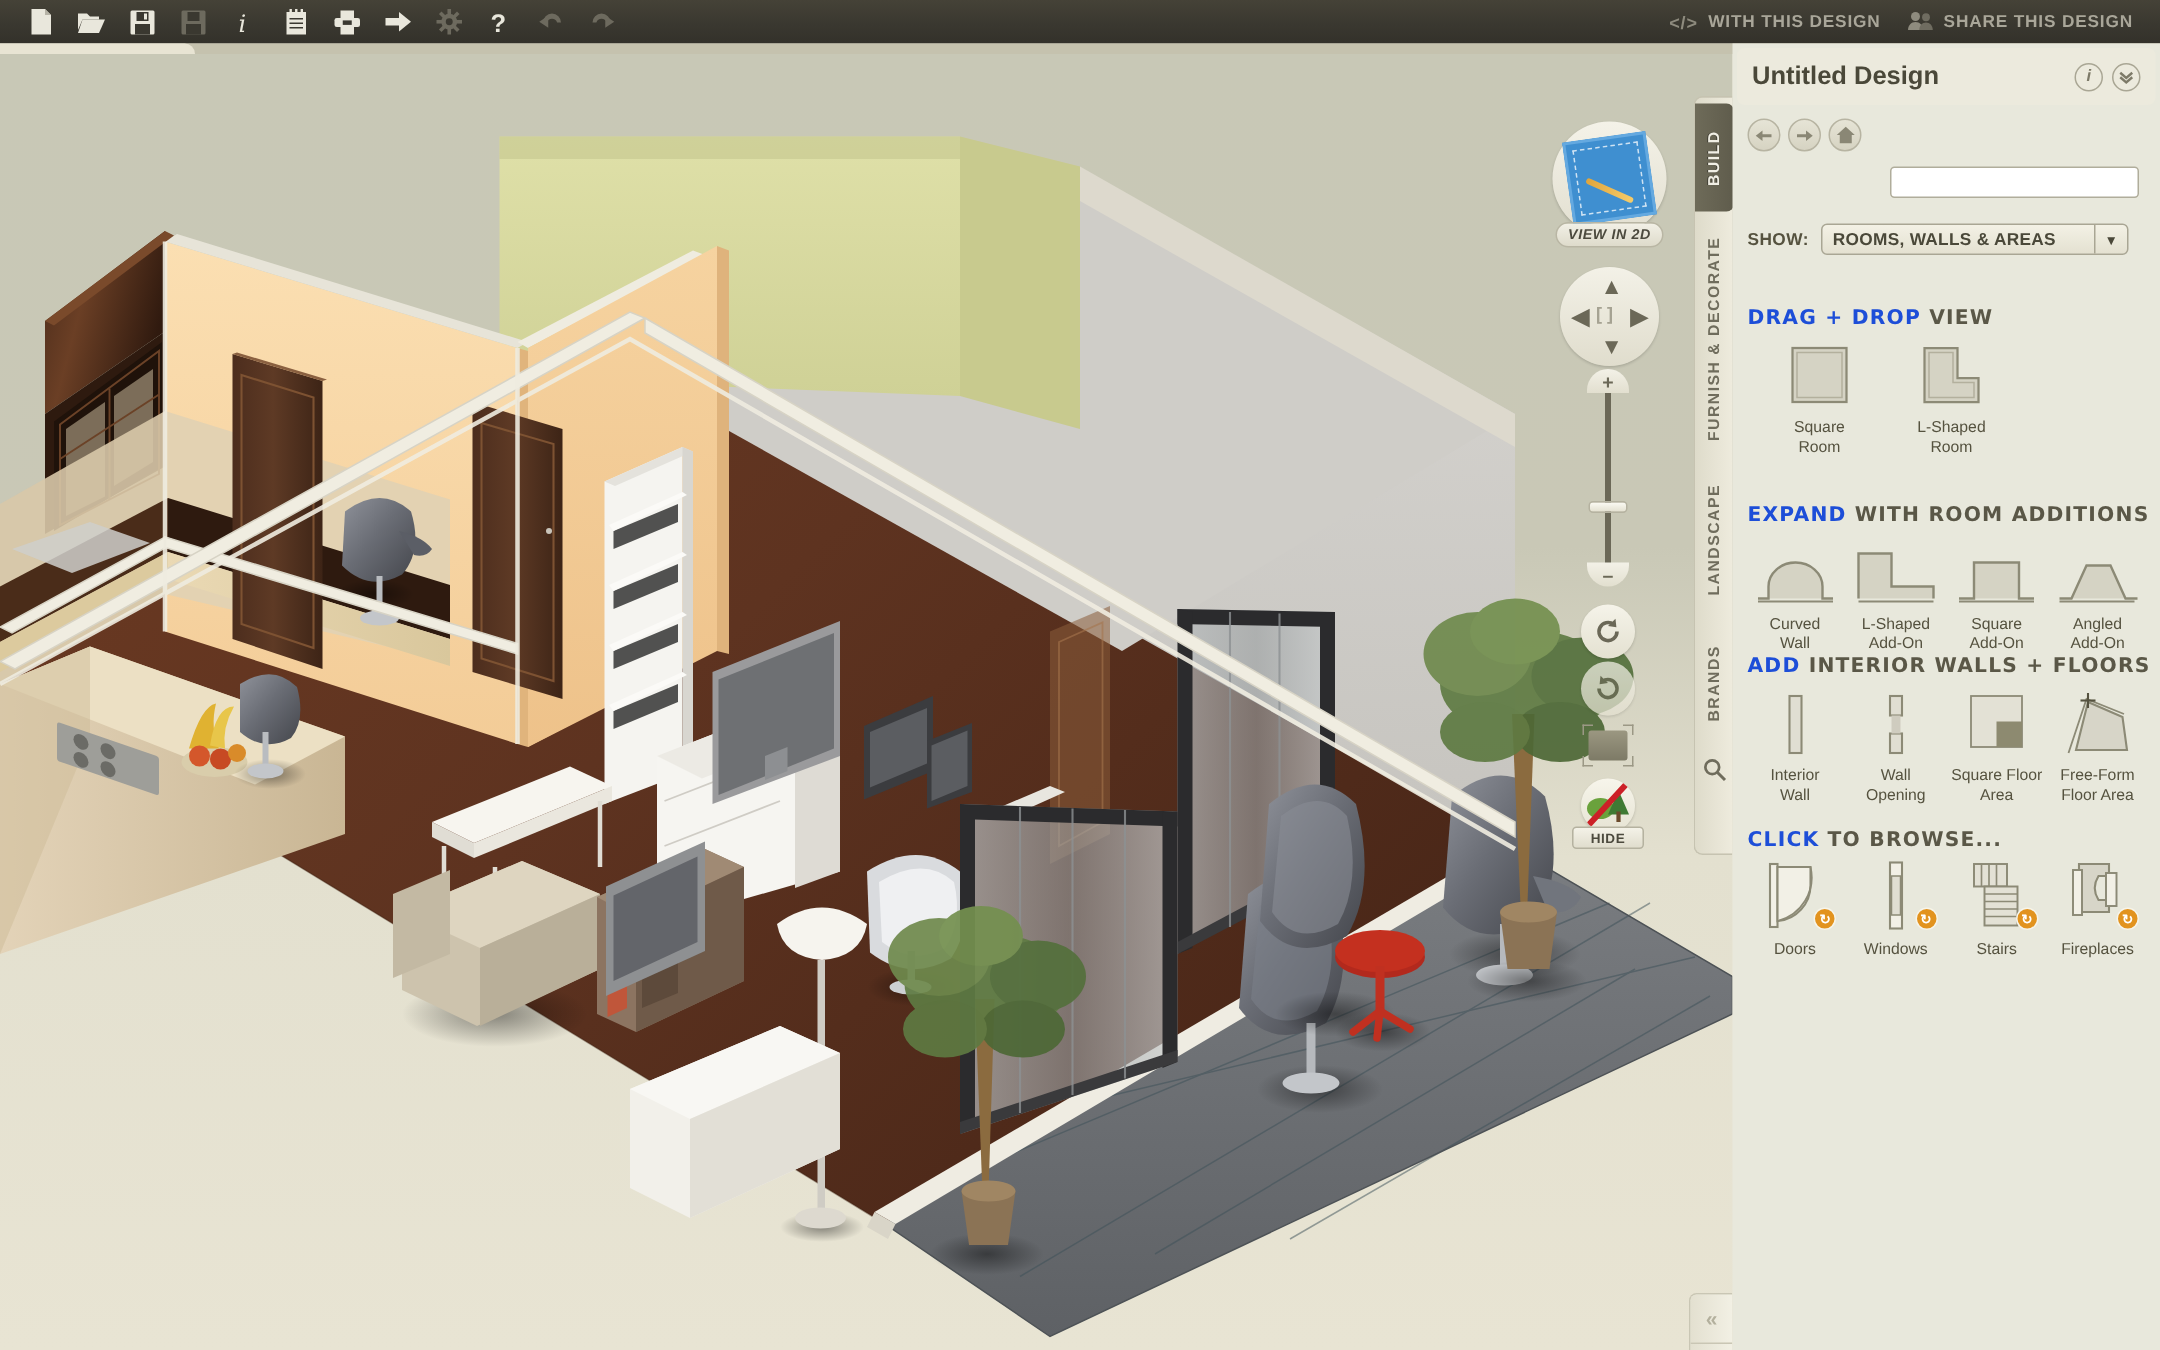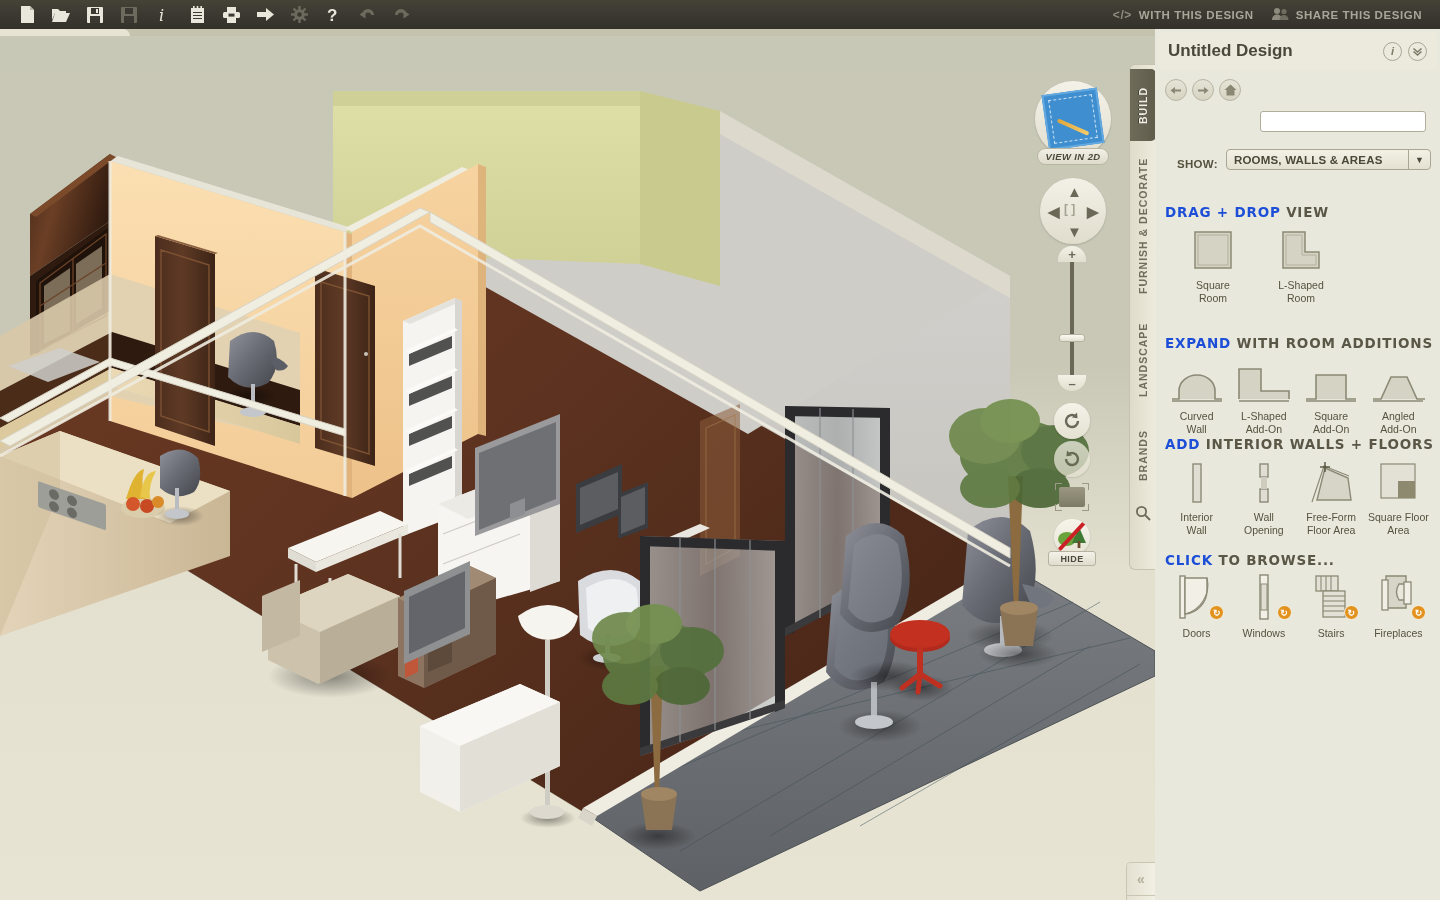--- a/index.html
+++ b/index.html
@@ -211,21 +211,21 @@
   }
   .searchbox {
     position: absolute; left: 105px; top: 82px; width: 166px; height: 21px;
     background: #fff; border: 1px solid #b0ad9b; border-radius: 3px;
   }
   .searchbox input {
     width: 100%; height: 100%; border: 0; outline: 0; background: transparent;
     padding: 0 24px 0 6px; font-size: 11px; color: #4a4839;
     font-family: "Liberation Sans", sans-serif;
   }
-  .showrow { position: absolute; left: 10px; top: 120px; display: flex; align-items: flex-end; gap: 8px; margin-left: 12px; }
+  .showrow { position: absolute; left: 10px; top: 120px; display: flex; align-items: center; gap: 8px; }
   .show-label { font-size: 11.5px; font-weight: bold; color: #55523f; letter-spacing: .3px; }
   .show-select {
     width: 205px; height: 21px; border: 1px solid #a9a694; border-radius: 4px;
     background: linear-gradient(#f3f1e5,#e4e1d1);
     display: flex; align-items: center; position: relative;
   }
   .show-value { font-size: 11.5px; font-weight: bold; color: #4a4839; padding-left: 7px; letter-spacing: .2px; }
   .show-caret {
     position: absolute; right: 0; top: 0; width: 22px; height: 100%;
     border-left: 1px solid #a9a694;
@@ -989,39 +989,39 @@
           <svg width="48" height="46" viewBox="0 0 48 46">
               <rect x="20" y="4" width="8" height="13" fill="#e0ded2" stroke="#8c8a76" stroke-width="1.4"></rect>
               <rect x="20" y="29" width="8" height="13" fill="#e0ded2" stroke="#8c8a76" stroke-width="1.4"></rect>
               <rect x="21" y="17" width="6" height="12" fill="#cfccbf"></rect>
             </svg>
         </div>
         <div class="cap">Wall<br>Opening</div>
       </div>
       <div class="item">
         <div class="art">
+          <svg width="48" height="46" viewBox="0 0 48 46">
+              <rect x="7" y="4" width="34" height="34" fill="#e3e1d5" stroke="#8c8a76" stroke-width="1.2"></rect>
+              <rect x="24" y="21" width="17" height="17" fill="#8d8a70"></rect>
+            </svg>
+        </div>
+        <div class="cap">Square Floor<br>Area</div>
+      </div>
+      <div class="item">
+        <div class="art">
           <svg width="52" height="46" viewBox="0 0 52 46">
             <path d="M12 40 L20 8 L43 18 L46 40 Z" fill="#d7d5c8" stroke="#8c8a76" stroke-width="1.4"></path>
             <path d="M7 42 L19 6 L44 16" fill="none" stroke="#8c8a76" stroke-width="1.2"></path>
             <g stroke="#55523f" stroke-width="1.4">
                 <line x1="15" y1="7" x2="25" y2="7"></line>
                 <line x1="20" y1="2" x2="20" y2="12"></line>
               </g>
           </svg>
         </div>
         <div class="cap">Free-Form<br>Floor Area</div>
-      </div>
-      <div class="item">
-        <div class="art">
-          <svg width="48" height="46" viewBox="0 0 48 46">
-              <rect x="7" y="4" width="34" height="34" fill="#e3e1d5" stroke="#8c8a76" stroke-width="1.2"></rect>
-              <rect x="24" y="21" width="17" height="17" fill="#8d8a70"></rect>
-            </svg>
-        </div>
-        <div class="cap">Square Floor<br>Area</div>
       </div>
     </div>
   </div>
 
   <div class="section" style="top:523px">
     <div class="sec-title">
       <span class="hl">CLICK</span>
       <span>TO BROWSE...</span>
     </div>
     <div class="items">

